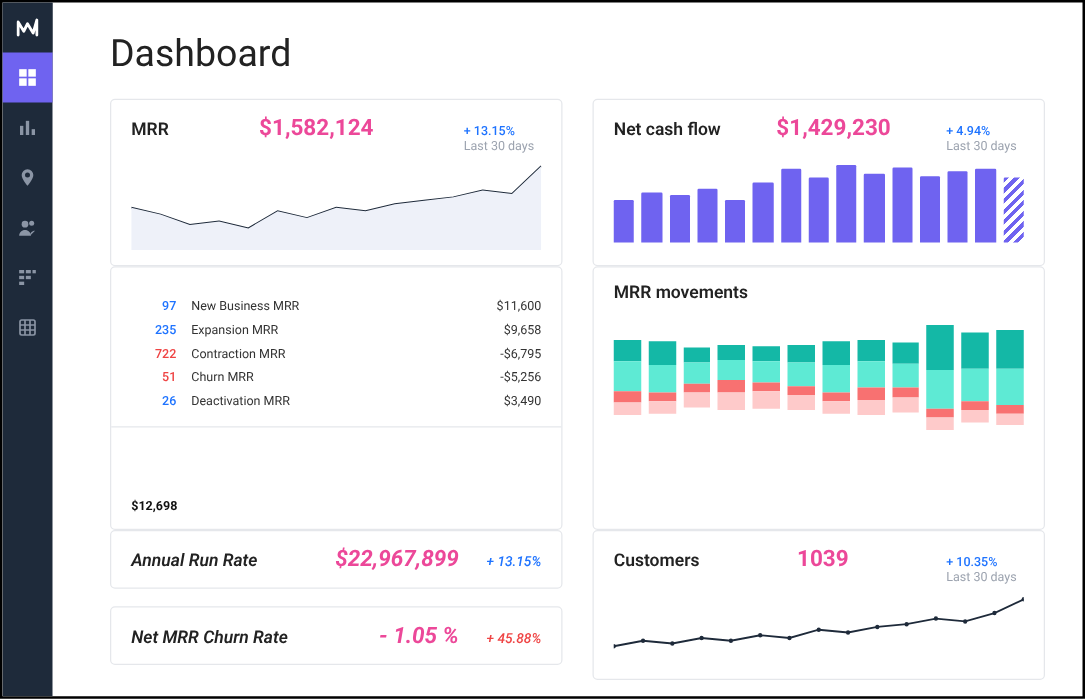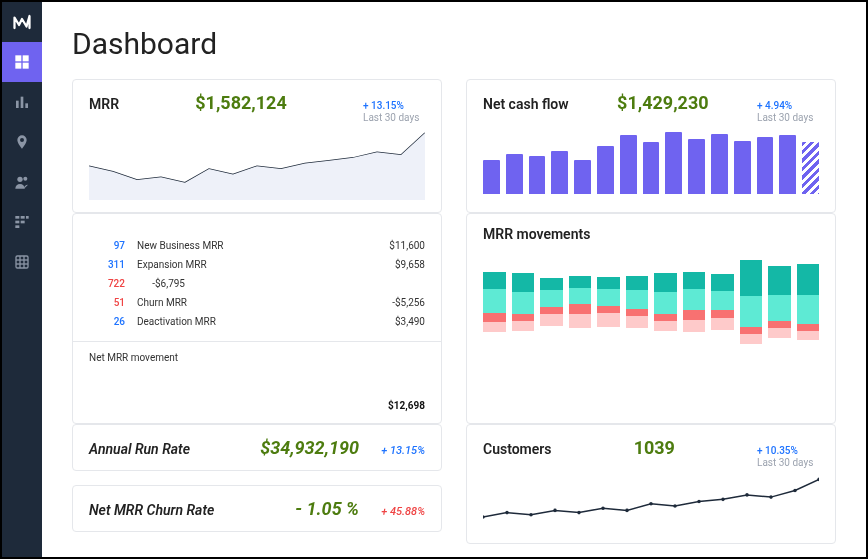--- a/index.html
+++ b/index.html
@@ -27,21 +27,21 @@
     display: flex; align-items: center; justify-content: center;
     cursor: pointer;
   }
   .side-item svg { fill: #8b95a5; }
   .side-item.logo { background: #1e2a3a; }
   .side-item.logo svg { fill: #fff; stroke:#fff; }
   .side-item.active { background: #6f63f0; }
   .side-item.active svg { fill: #fff; }
   .main {
     flex: 1;
-    padding: 24px 30px 10px 30px;
+    padding: 24px 30px 10px 46px;
     overflow: hidden;
   }
   h1 { font-size: 30px; font-weight: 400; color:#222; margin-bottom: 18px; }
   .grid {
     display: grid;
     grid-template-columns: 1fr 1fr;
     gap: 0 24px;
   }
   .card {
     border: 1px solid #e5e7eb;
@@ -49,21 +49,21 @@
     background: #fff;
     padding: 12px 16px;
     position: relative;
   }
   .card-head {
     display: flex;
     align-items: baseline;
     justify-content: space-between;
   }
   .card-title { font-size: 14px; font-weight: 600; color:#222; }
-  .card-value { font-size: 18px; font-weight: 700; color:#4d7c0f; }
+  .card-value { font-size: 18px; font-weight: 700; color:#ec4899; }
   .stat-block { text-align: left; font-size: 10px; line-height: 1.2; min-width: 62px;}
   .stat-pct { color: #1e73ff; font-weight: 500; }
   .stat-pct.neg { color: #ef4444; }
   .stat-sub { color: #9ca3af; }
   .area-chart { height: 70px; margin-top: 6px; }
   .bar-chart { height: 70px; display: flex; align-items: flex-end; gap: 6px; padding-top:8px;}
   .bar { flex: 1; background: #6f63f0; border-radius: 1px 1px 0 0; }
   .bar.hatch {
     background: repeating-linear-gradient(135deg, #6f63f0 0 3px, #fff 3px 6px);
   }
@@ -204,41 +204,41 @@
       </div>
 
       <div class="card">
         <div class="bd-list" id="bd-rows">
             <div class="bd-row">
               <span class="bd-count">97</span>
               <span class="bd-label">New Business MRR</span>
               <span class="bd-val">$11,600</span>
             </div>
             <div class="bd-row">
-              <span class="bd-count">311</span>
+              <span class="bd-count">235</span>
               <span class="bd-label">Expansion MRR</span>
               <span class="bd-val">$9,658</span>
             </div>
             <div class="bd-row">
               <span class="bd-count neg">722</span>
+              <span class="bd-label">Contraction MRR</span>
               <span class="bd-val">-$6,795</span>
             </div>
             <div class="bd-row">
               <span class="bd-count neg">51</span>
               <span class="bd-label">Churn MRR</span>
               <span class="bd-val">-$5,256</span>
             </div>
             <div class="bd-row">
               <span class="bd-count">26</span>
               <span class="bd-label">Deactivation MRR</span>
               <span class="bd-val">$3,490</span>
             </div>
           </div>
         <div class="bd-net">
-          <span class="lab">Net MRR movement</span>
           <span class="val">$12,698</span>
         </div>
       </div>
 
       <div class="card">
         <div class="card-head">
           <span class="card-title">MRR movements</span>
         </div>
         <div class="mm-chart" id="mm-chart">
             <div class="mm-col">
@@ -313,21 +313,21 @@
               <div class="mm-seg-dn1" style="height: 7.2px;"></div>
               <div class="mm-seg-dn2" style="height: 9.6px;"></div>
             </div>
           </div>
       </div>
 
       <div class="col-left">
         <div class="card">
           <div class="row2">
             <span class="card-title">Annual Run Rate</span>
-            <span class="card-value">$34,932,190</span>
+            <span class="card-value">$22,967,899</span>
             <span class="stat-pct">+ 13.15%</span>
           </div>
         </div>
         <div class="card">
           <div class="row2">
             <span class="card-title">Net MRR Churn Rate</span>
             <span class="card-value">- 1.05 %</span>
             <span class="stat-pct neg">+ 45.88%</span>
           </div>
         </div>

